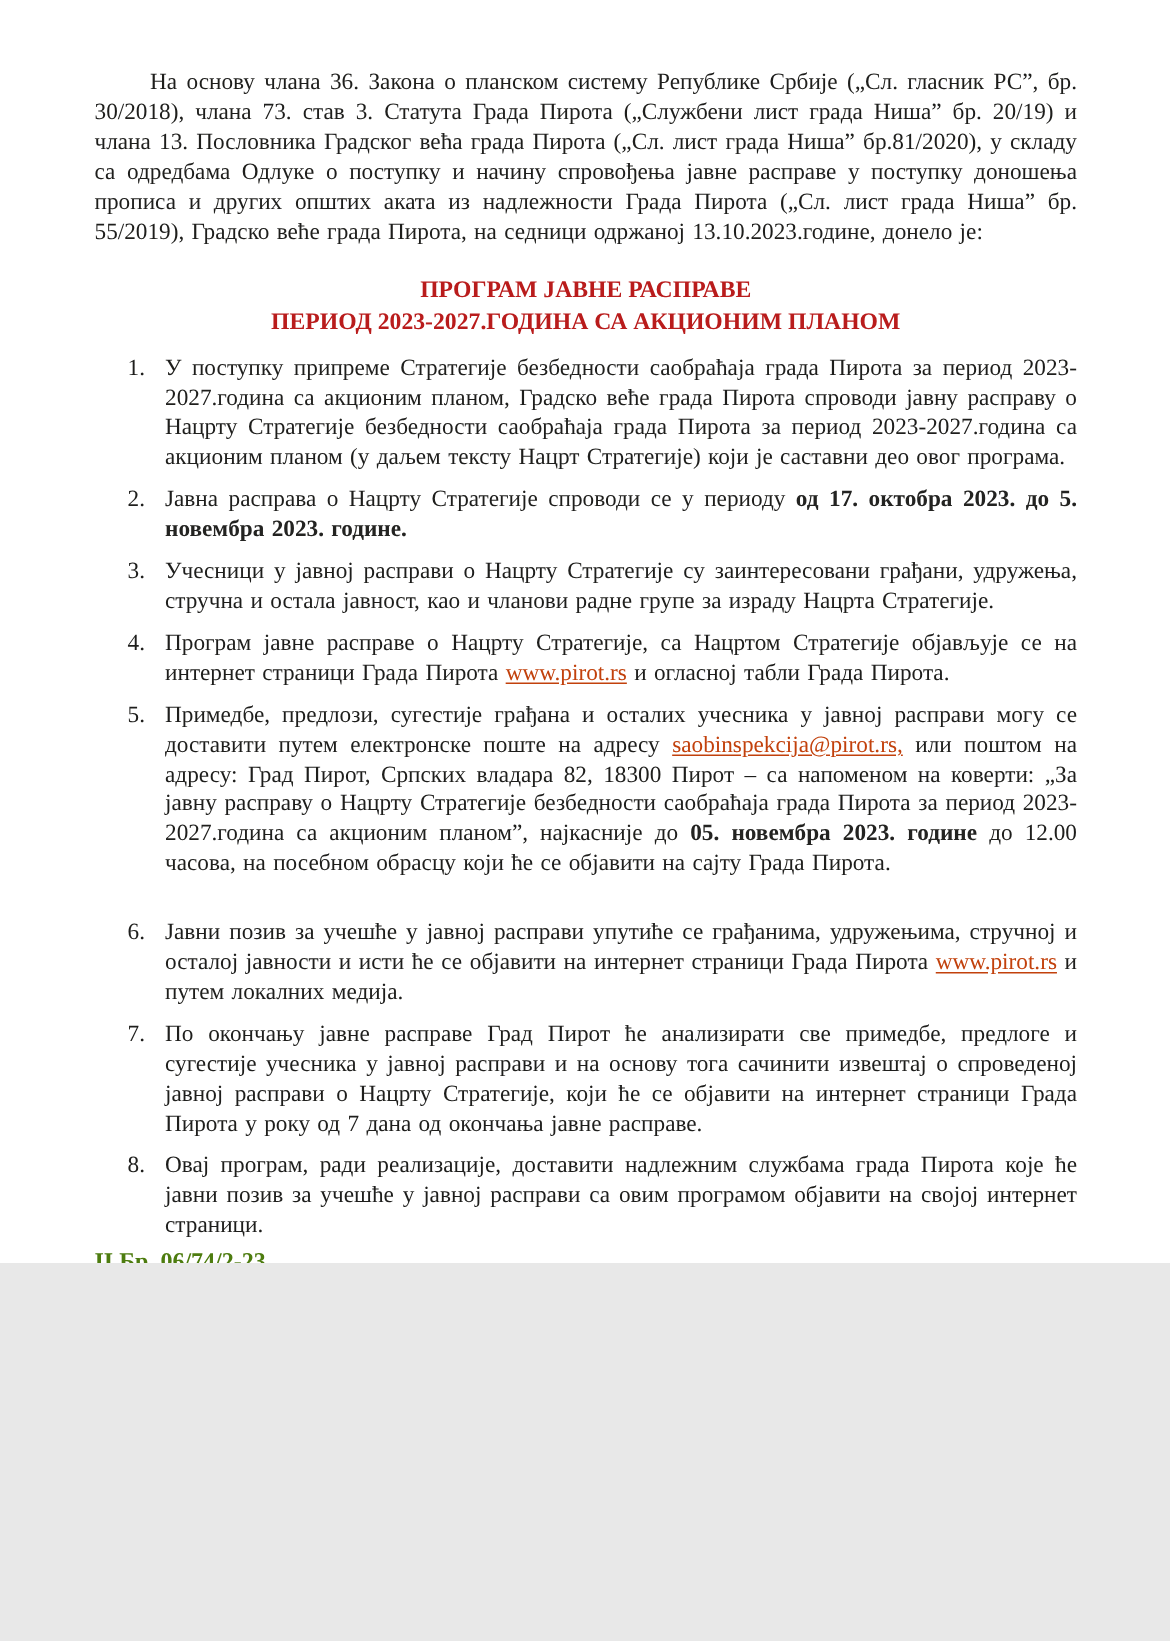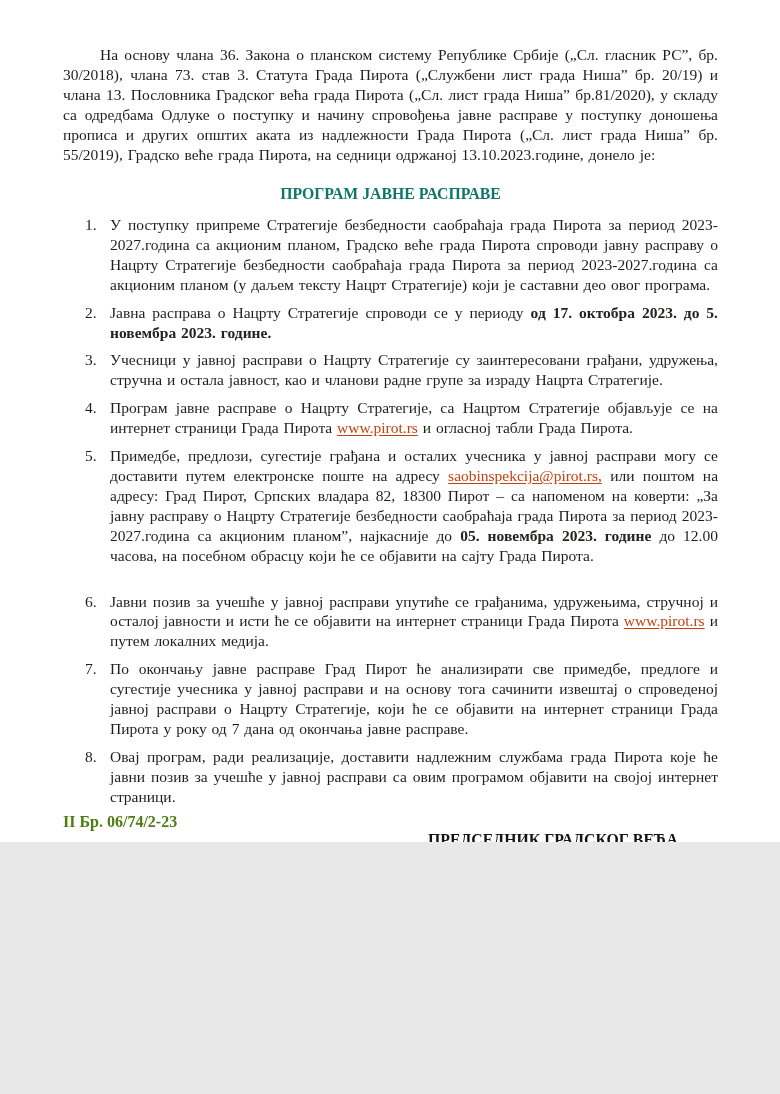--- a/index.html
+++ b/index.html
@@ -21,21 +21,21 @@
     text-align:justify;
     text-indent:37px;
     word-spacing:1px;
   }
   .title{
     margin-top:20px;
     text-align:center;
     font-weight:bold;
     font-size:15.8px;
     line-height:20.6px;
-    color:#0f766e;
+    color:#b91c1c;
   }
   ol.list{
     list-style:none;
     margin:10px 0 0 0;
     padding:0;
   }
   ol.list li{
     position:relative;
     padding-left:47px;
     font-size:15.5px;
@@ -92,20 +92,21 @@
 </style>
 </head>
 <body>
 
 <div class="page">
 
   <p class="intro">На основу члана 36. Закона о планском систему Републике Србије („Сл. гласник РС”, бр. 30/2018), члана 73. став 3. Статута Града Пирота („Службени лист града Ниша” бр. 20/19) и члана 13. Пословника Градског већа града Пирота („Сл. лист града Ниша” бр.81/2020), у складу са одредбама Одлуке о поступку и начину спровођења јавне расправе у поступку доношења прописа и других општих аката из надлежности Града Пирота („Сл. лист града Ниша” бр. 55/2019), Градско веће града Пирота, на седници одржаној 13.10.2023.године, донело је:</p>
 
   <div class="title">
     <div>ПРОГРАМ ЈАВНЕ РАСПРАВЕ</div>
+    <div>ПЕРИОД 2023-2027.ГОДИНА СА АКЦИОНИМ ПЛАНОМ</div>
   </div>
 
   <ol class="list">
       <li><span class="num">1.</span><span>У поступку припреме Стратегије безбедности саобраћаја града Пирота за период 2023-2027.година са акционим планом, Градско веће града Пирота спроводи јавну расправу о Нацрту Стратегије безбедности саобраћаја града Пирота за период 2023-2027.година са акционим планом (у даљем тексту Нацрт Стратегије) који је саставни део овог програма.</span></li>
       <li><span class="num">2.</span><span>Јавна расправа о Нацрту Стратегије спроводи се у периоду </span><span class="b">од 17. октобра 2023. до 5. новембра 2023. године.</span></li>
       <li><span class="num">3.</span><span>Учесници у јавној расправи о Нацрту Стратегије су заинтересовани грађани, удружења, стручна и остала јавност, као и чланови радне групе за израду Нацрта Стратегије.</span></li>
       <li><span class="num">4.</span><span>Програм јавне расправе о Нацрту Стратегије, са Нацртом Стратегије објављује се на интернет страници Града Пирота </span><a class="doclink" href="#">www.pirot.rs</a><span> и огласној табли Града Пирота.</span></li>
       <li><span class="num">5.</span><span>Примедбе, предлози, сугестије грађана и осталих учесника у јавној расправи могу се доставити путем електронске поште на адресу </span><a class="doclink" href="#">saobinspekcija@pirot.rs,</a><span>  или поштом на адресу: Град Пирот, Српских владара 82, 18300 Пирот – са напоменом на коверти: „За јавну расправу о Нацрту Стратегије безбедности саобраћаја града Пирота за период 2023-2027.година са акционим планом”, најкасније до </span><span class="b">05. новембра 2023. године</span><span> до 12.00 часова, на посебном обрасцу који ће се објавити на сајту Града Пирота.</span></li>
       <li class="extra-gap"><span class="num">6.</span><span>Јавни позив за учешће у јавној расправи упутиће се грађанима, удружењима, стручној и осталој јавности и исти ће се објавити на интернет страници Града Пирота </span><a class="doclink" href="#">www.pirot.rs</a><span> и путем локалних медија.</span></li>
       <li><span class="num">7.</span><span>По окончању јавне расправе Град Пирот ће анализирати све примедбе, предлоге и сугестије учесника у јавној расправи и на основу тога сачинити извештај о спроведеној јавној расправи о Нацрту Стратегије, који ће се објавити на интернет страници Града Пирота у року од 7 дана од окончања јавне расправе.</span></li>

